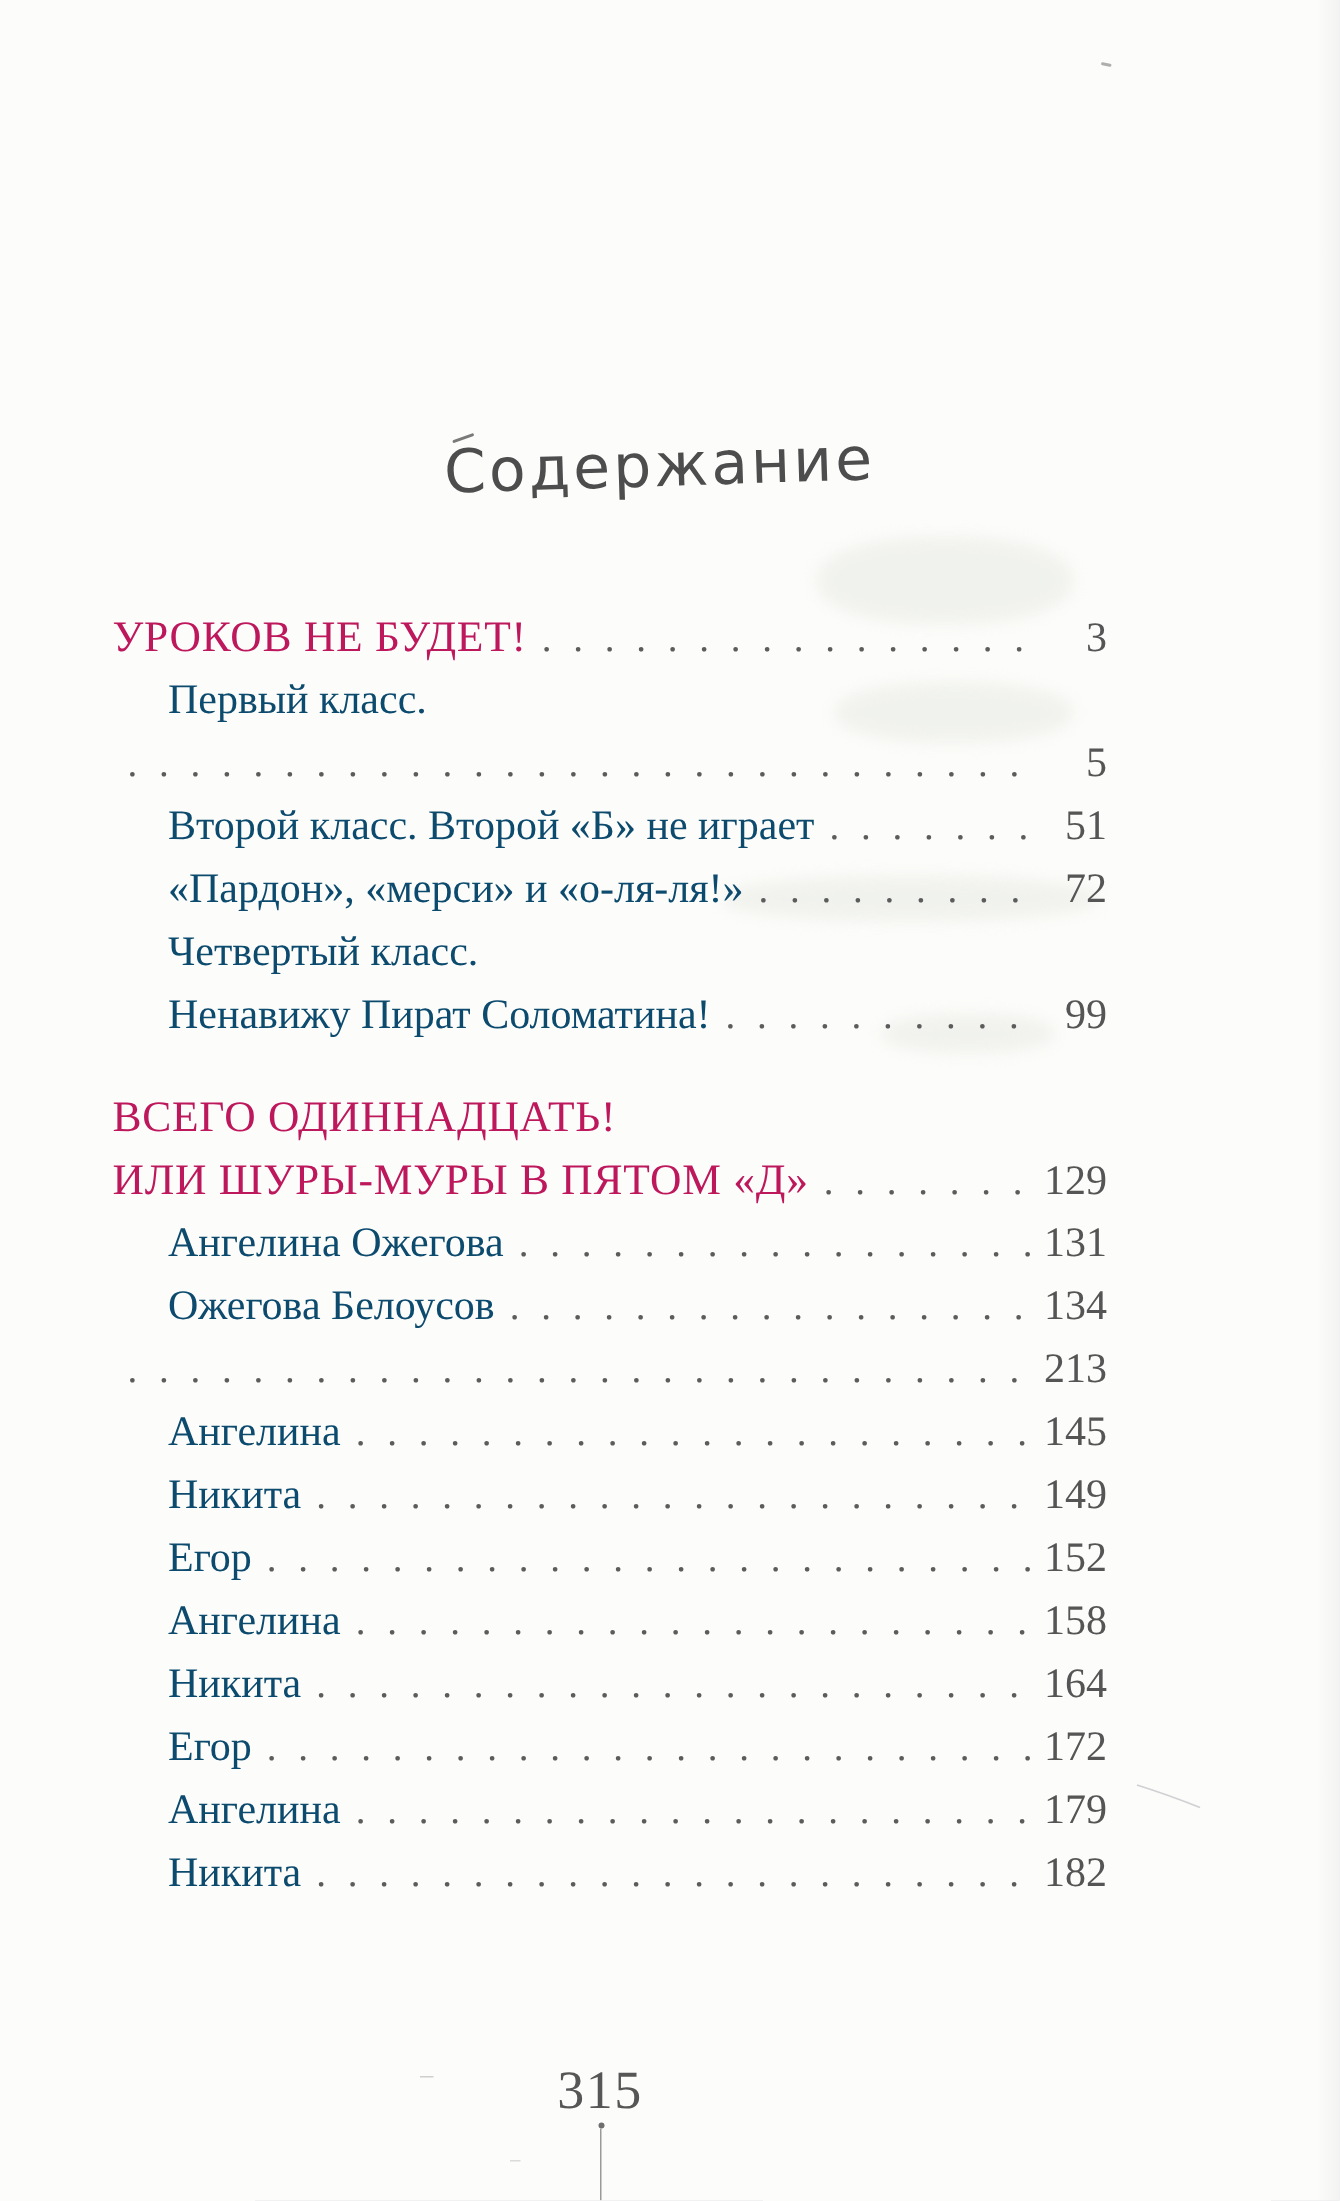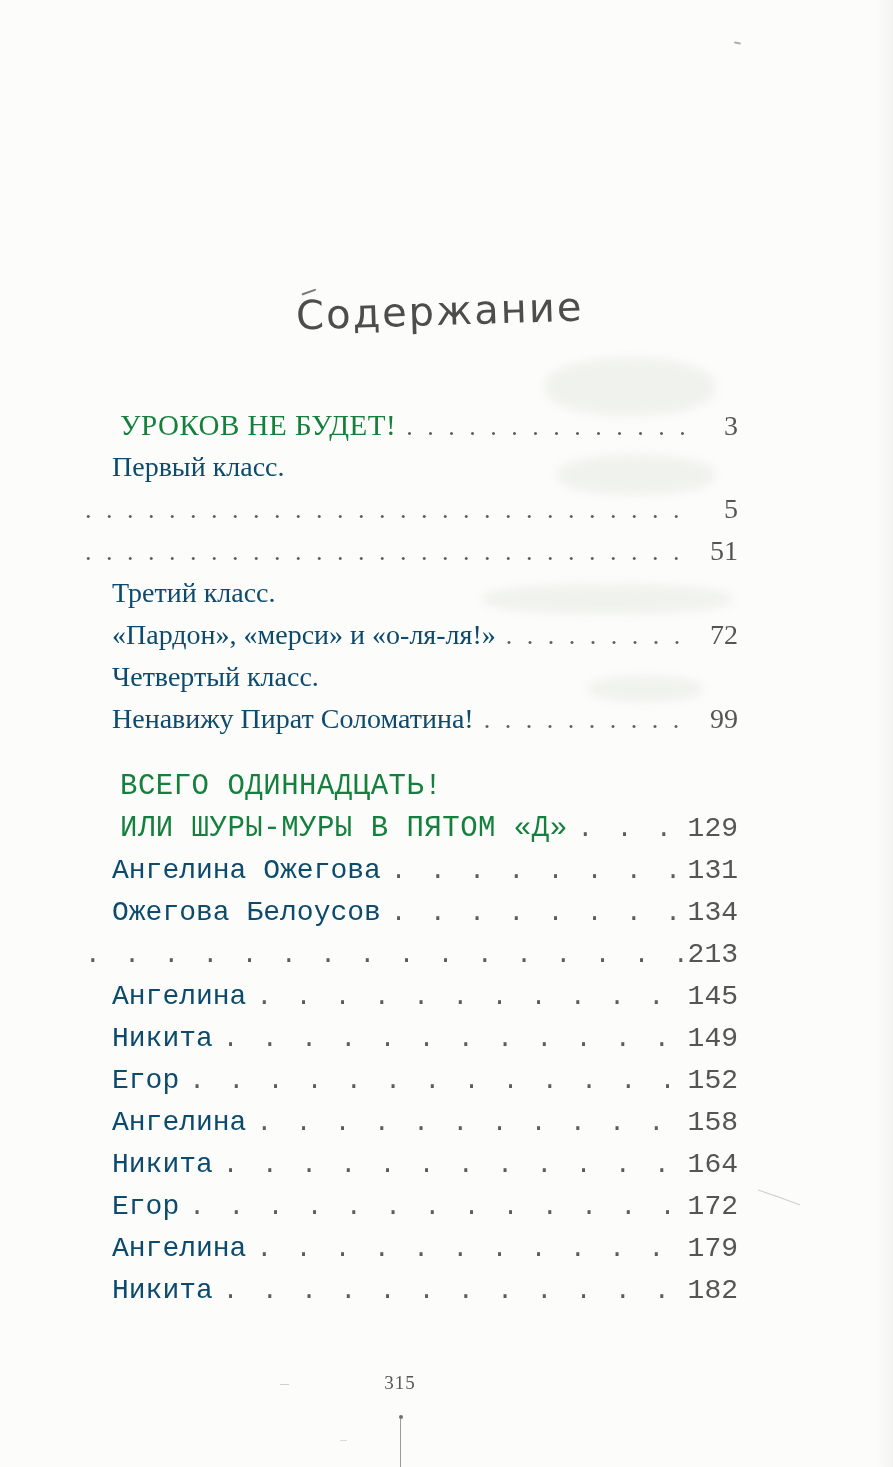--- a/index.html
+++ b/index.html
@@ -47,35 +47,34 @@
   }
 
   
   .toc {
     position: absolute;
     left: 75px;
     top: 404px;
     width: 663px;
   }
   .toc-section { display: block; }
-  .toc-section + .toc-section { margin-top: 26px; font-family: Liberation Mono, monospace; }
+  .toc-section + .toc-section { margin-top: 26px; }
   .row {
     display: flex;
     align-items: baseline;
     height: 42px;
     line-height: 42px;
     font-size: 28px;
     white-space: nowrap;
   }
   .row .text { flex: 0 0 auto; color: #0c4a6e; }
   .row.chapter .text {
     font-size: 29px;
     letter-spacing: 0.5px;
-    color: #15803d;
-    margin-left: 45px;
+    color: #be185d;
   }
   .row.sub .text { padding-left: 37px; }
   .dots {
     flex: 1 1 0;
     min-width: 0;
     overflow: hidden;
     white-space: nowrap;
     letter-spacing: 4px;
     font-size: 26px;
     color: #5c5c5c;
@@ -89,21 +88,21 @@
   .s0 .num { margin-left: 18px; min-width: 34px; }
   .s1 .num { margin-left: 2px; text-align: center; }
 
   
   .footer-num {
     position: absolute;
     left: 340px;
     top: 1372px;
     width: 120px;
     text-align: center;
-    font-size: 19px;
+    font-size: 36px;
     letter-spacing: 1px;
     color: #565656;
   }
   .footer-dot {
     position: absolute;
     left: 399px;
     top: 1415px;
     width: 4px; height: 4px;
     border-radius: 50%;
     background: #6f6f6f;
@@ -171,25 +170,23 @@
           <span class="num">3</span>
         </div>
         <div class="row sub">
           <span class="text">Первый класс.</span>
         </div>
         <div class="row sub">
           <span class="dots" aria-hidden="true">. . . . . . . . . . . . . . . . . . . . . . . . . . . . . . . . . . . . . . . . . . . . . . . . . . . . . . . . . . . . </span>
           <span class="num">5</span>
         </div>
         <div class="row sub">
+          <span class="text">Второй класс. Второй «Б» не играет</span>
           <span class="dots" aria-hidden="true">. . . . . . . . . . . . . . . . . . . . . . . . . . . . . . . . . . . . . . . . . . . . . . . . . . . . . . . . . . . . </span>
           <span class="num">51</span>
-        </div>
-        <div class="row sub">
-          <span class="text">Третий класс.</span>
         </div>
         <div class="row sub">
           <span class="text">«Пардон», «мерси» и «о-ля-ля!»</span>
           <span class="dots" aria-hidden="true">. . . . . . . . . . . . . . . . . . . . . . . . . . . . . . . . . . . . . . . . . . . . . . . . . . . . . . . . . . . . </span>
           <span class="num">72</span>
         </div>
         <div class="row sub">
           <span class="text">Четвертый класс.</span>
         </div>
         <div class="row sub">

